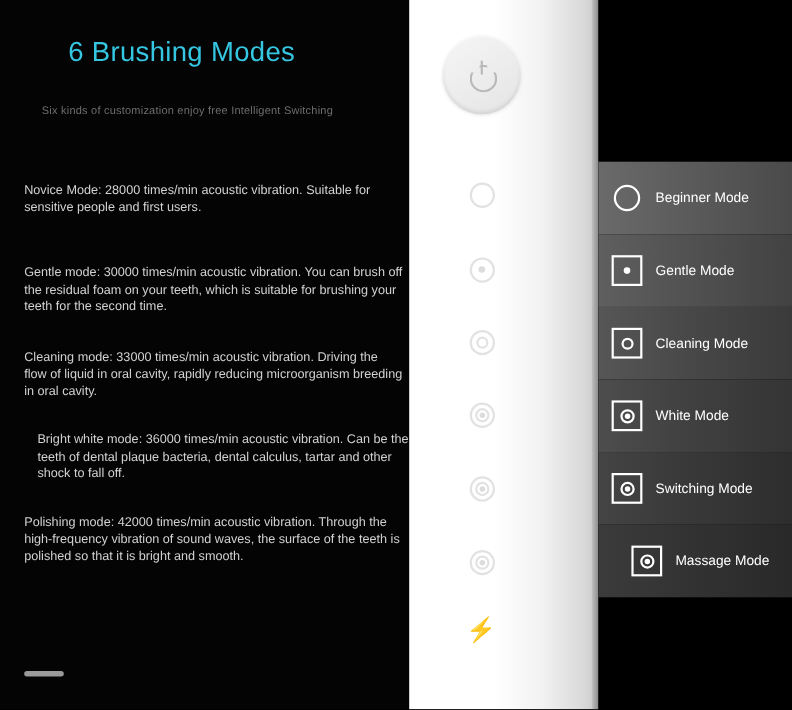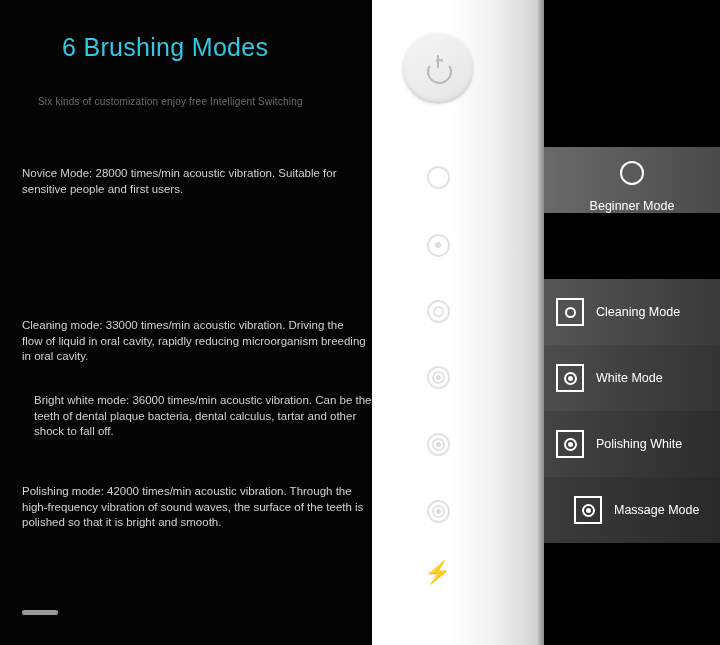--- a/index.html
+++ b/index.html
@@ -53,21 +53,21 @@
     left: 22px;
     width: 345px;
     font-size: 11.5px;
     line-height: 15.5px;
     color: #d2d2d2;
   }
   .desc-0 { top: 166px; }
   .desc-1 { top: 241px; }
   .desc-2 { top: 318px; }
   .desc-3 { top: 393px; margin-left: 12px; }
-  .desc-4 { top: 468px; margin-top: 16px; }
+  .desc-4 { top: 468px; }
   .desc-5 { top: 545px; }
 
   .home-indicator {
     position: absolute;
     left: 22px;
     top: 610px;
     width: 36px;
     height: 5px;
     border-radius: 3px;
     background: #9a9a9a;
@@ -214,21 +214,21 @@
   }
   .legend-item {
     position: absolute;
     left: 0;
     width: 176px;
     height: 66px;
     display: flex;
     align-items: center;
     background: linear-gradient(to right, #5a5a5a 0%, #4d4d4d 35%, #3a3a3a 100%);
   }
-  .legend-0 { top: 147px; background: linear-gradient(to right, #6a6a6a 0%, #5d5d5d 40%, #4a4a4a 100%); flex-direction: column; }
+  .legend-0 { top: 147px; background: linear-gradient(to right, #6a6a6a 0%, #5d5d5d 40%, #4a4a4a 100%); }
   .legend-1 { top: 213px; background: linear-gradient(to right, #5f5f5f 0%, #535353 40%, #424242 100%); }
   .legend-2 { top: 279px; background: linear-gradient(to right, #565656 0%, #4a4a4a 40%, #3a3a3a 100%); }
   .legend-3 { top: 345px; background: linear-gradient(to right, #4d4d4d 0%, #424242 40%, #343434 100%); }
   .legend-4 { top: 411px; background: linear-gradient(to right, #444444 0%, #3a3a3a 40%, #2d2d2d 100%); }
   .legend-5 { top: 477px; background: linear-gradient(to right, #3b3b3b 0%, #333333 40%, #272727 100%); padding-left: 18px; }
 
   .legend-icon {
     width: 52px;
     min-width: 52px;
     height: 66px;
@@ -260,20 +260,21 @@
 </head>
 <body>
 
 <div class="page">
 
   <div class="left-panel">
     <div class="headline">6 Brushing Modes</div>
     <div class="subhead">Six kinds of customization enjoy free Intelligent Switching</div>
 
     <div class="mode-desc desc-0">Novice Mode: 28000 times/min acoustic vibration. Suitable for sensitive people and first users.</div>
+    <div class="mode-desc desc-1">Gentle mode: 30000 times/min acoustic vibration. You can brush off the residual foam on your teeth, which is suitable for brushing your teeth for the second time.</div>
     <div class="mode-desc desc-2">Cleaning mode: 33000 times/min acoustic vibration. Driving the flow of liquid in oral cavity, rapidly reducing microorganism breeding in oral cavity.</div>
     <div class="mode-desc desc-3">Bright white mode: 36000 times/min acoustic vibration. Can be the teeth of dental plaque bacteria, dental calculus, tartar and other shock to fall off.</div>
     <div class="mode-desc desc-4">Polishing mode: 42000 times/min acoustic vibration. Through the high-frequency vibration of sound waves, the surface of the teeth is polished so that it is bright and smooth.</div>
 
     <div class="home-indicator"></div>
   </div>
 
   <div class="device-strip">
     <div class="power-button">
       <span class="power-glyph"></span>
@@ -310,20 +311,26 @@
 
   <div class="right-panel">
 
     <div class="legend-item legend-0">
       <span class="legend-icon">
         <span class="g-beginner"></span>
       </span>
       <span class="legend-label">Beginner Mode</span>
     </div>
 
+    <div class="legend-item legend-1">
+      <span class="legend-icon">
+        <span class="g-gentle"></span>
+      </span>
+      <span class="legend-label">Gentle Mode</span>
+    </div>
 
     <div class="legend-item legend-2">
       <span class="legend-icon">
         <span class="g-double"></span>
       </span>
       <span class="legend-label">Cleaning Mode</span>
     </div>
 
     <div class="legend-item legend-3">
       <span class="legend-icon">
@@ -333,21 +340,21 @@
       </span>
       <span class="legend-label">White Mode</span>
     </div>
 
     <div class="legend-item legend-4">
       <span class="legend-icon">
         <span class="g-triple">
             <span class="core"></span>
           </span>
       </span>
-      <span class="legend-label">Polishing White</span>
+      <span class="legend-label">Switching Mode</span>
     </div>
 
     <div class="legend-item legend-5">
       <span class="legend-icon">
         <span class="g-triple">
             <span class="core"></span>
           </span>
       </span>
       <span class="legend-label">Massage Mode</span>
     </div>

